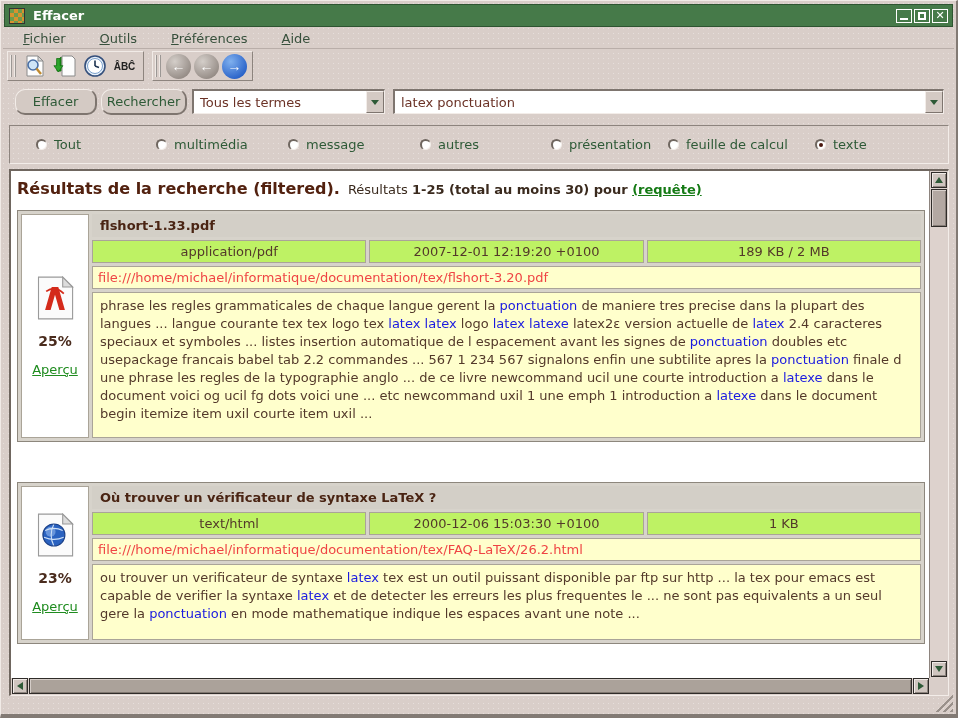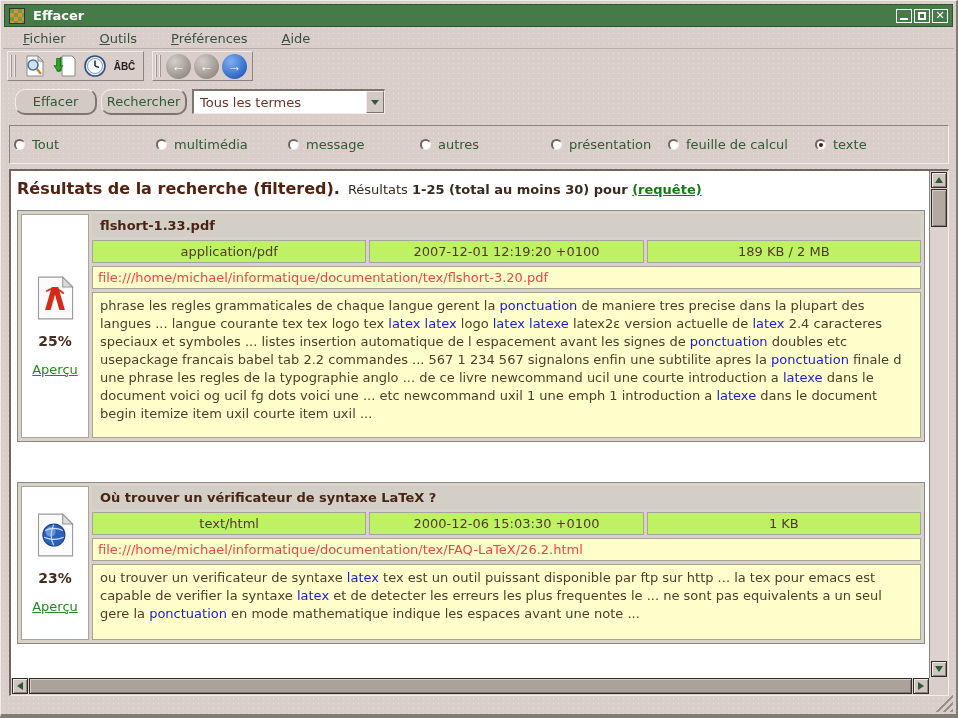--- a/index.html
+++ b/index.html
@@ -262,24 +262,30 @@
 
   <div class="searchrow">
     <button class="push-btn" style="left:14px; width:82px;">Effacer</button>
     <button class="push-btn" style="left:100px; width:86px;">Rechercher</button>
     <div class="combo" style="left:191px; width:193px;">
       <span class="combo-text">Tous les termes</span>
       <div class="combo-arrow-btn">
           <div class="tri-down"></div>
         </div>
     </div>
+    <div class="combo" style="left:392px; width:551px;">
+      <input type="text" value="latex ponctuation" style="">
+      <div class="combo-arrow-btn">
+          <div class="tri-down"></div>
+        </div>
+    </div>
   </div>
 
   <div class="filterbar">
-    <div class="radio-item" style="left:4px;text-align:center;">
+    <div class="radio-item" style="left:26px;text-align:center;">
         <div class="radio-circle"></div>
         <span class="radio-label">Tout</span>
       </div>
     <div class="radio-item" style="left:146px;">
         <div class="radio-circle"></div>
         <span class="radio-label">multimédia</span>
       </div>
     <div class="radio-item" style="left:278px;">
         <div class="radio-circle"></div>
         <span class="radio-label">message</span>

